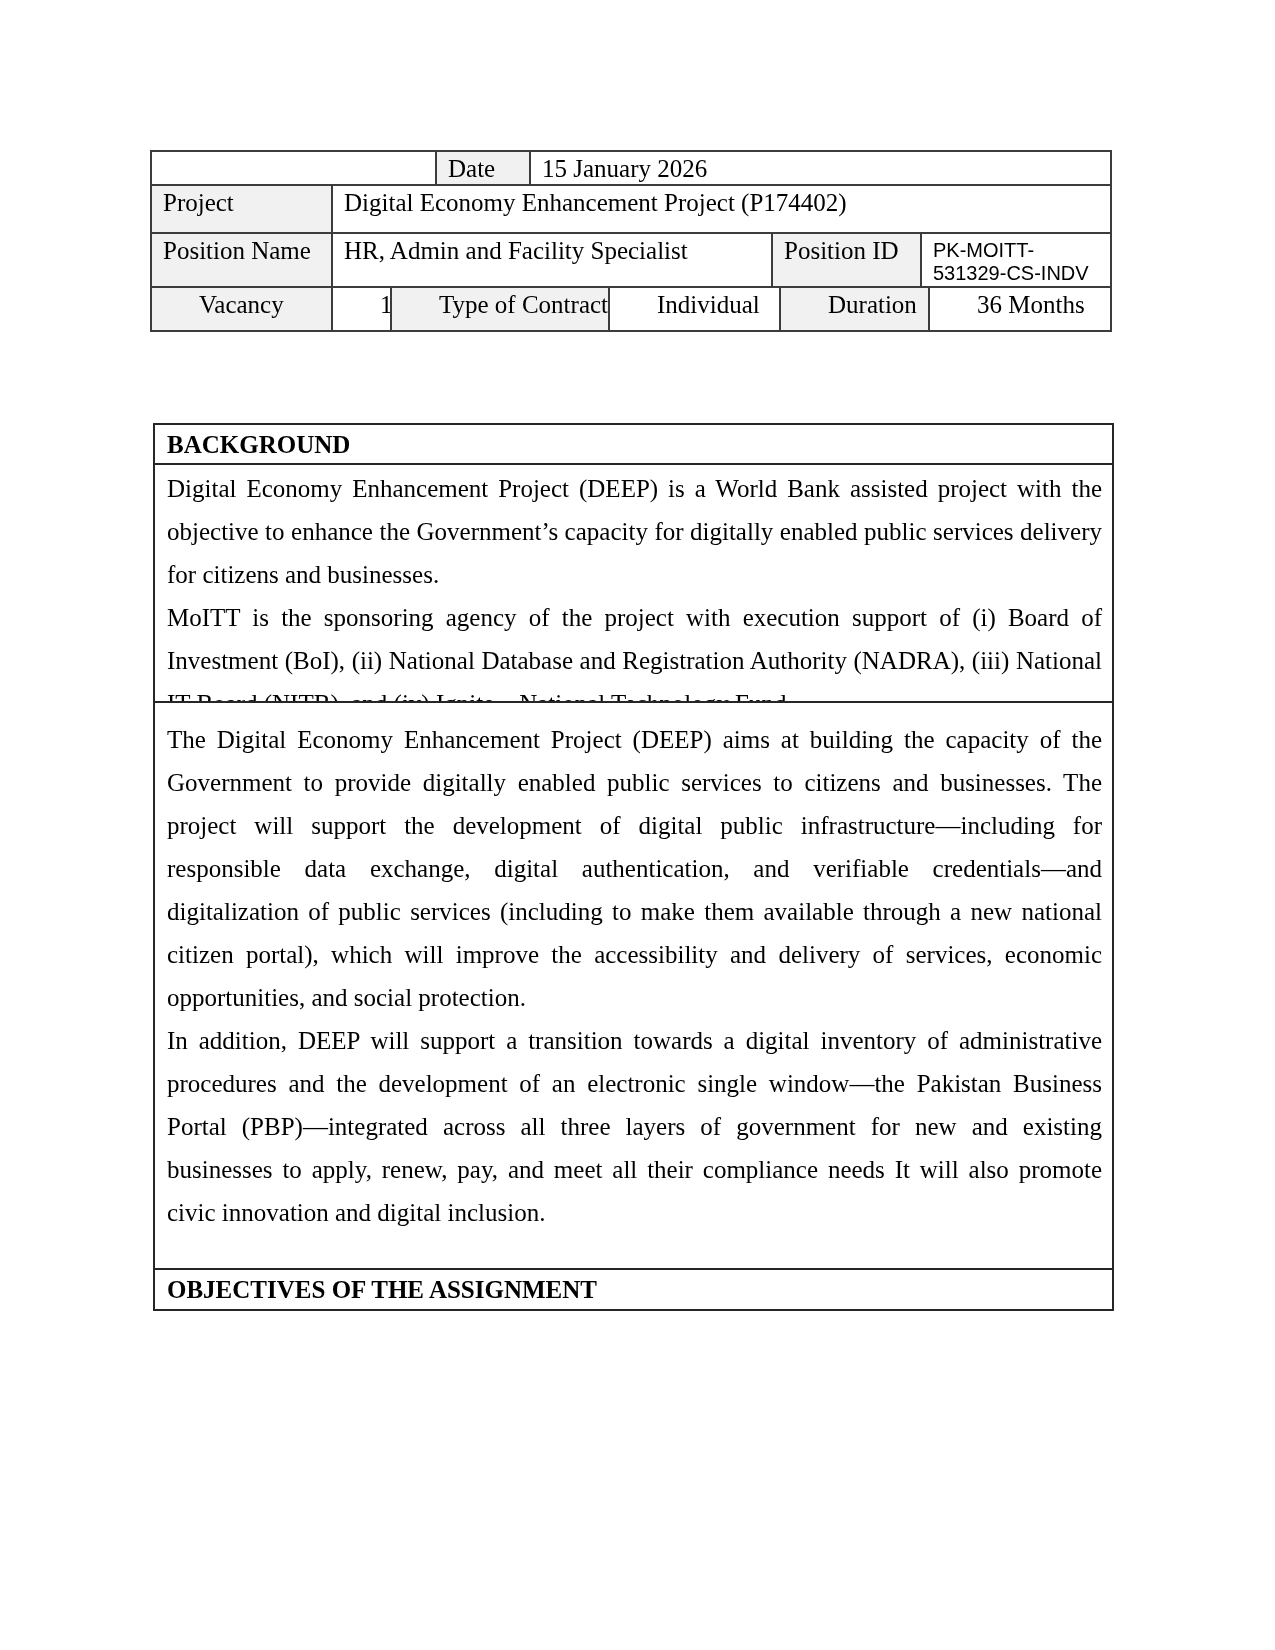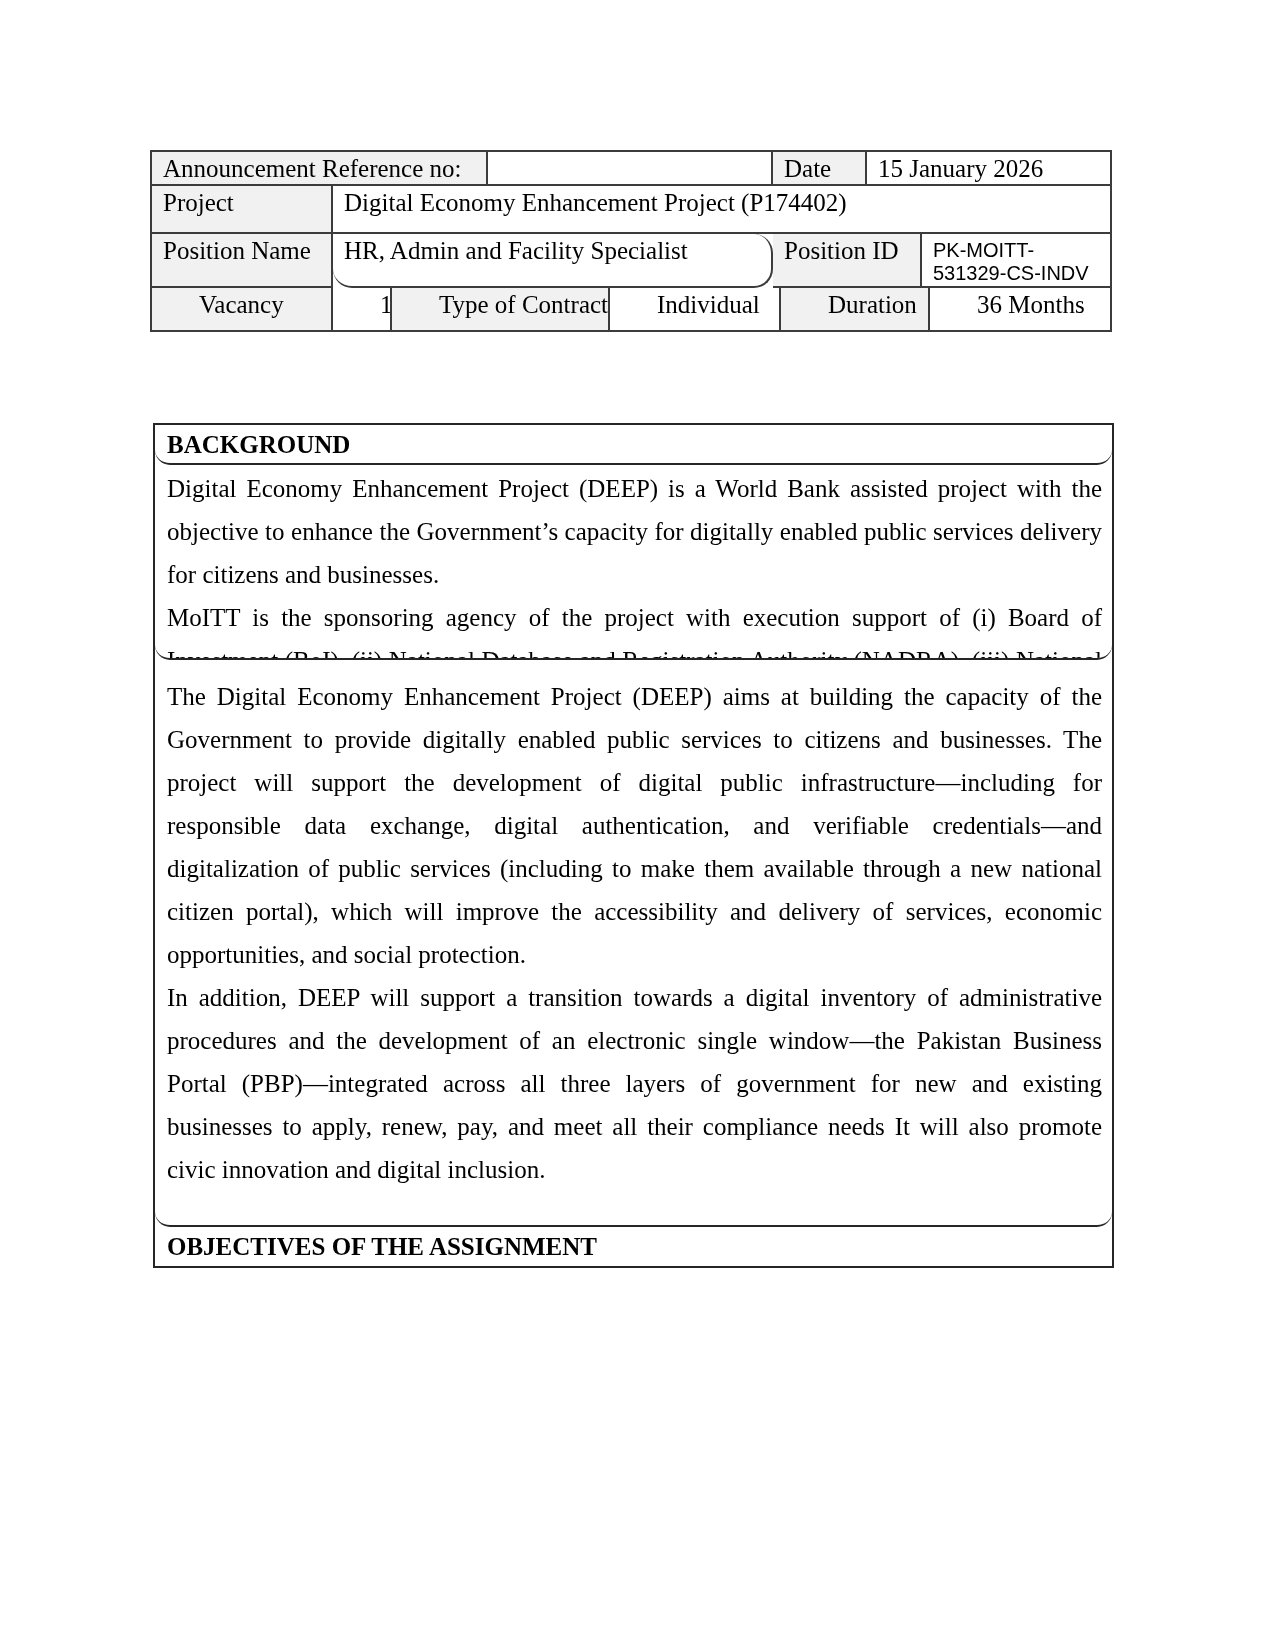--- a/index.html
+++ b/index.html
@@ -29,39 +29,39 @@
     padding: 3px 10px 0 11px;
     font-size: 25px;
     line-height: 28px;
     overflow: hidden;
     white-space: nowrap;
   }
   .shaded { background: #f1f1f1; }
   .grow { flex: 1 1 auto; }
   .r1 { height: 34px; } .r2 { height: 48px; } .r3 { height: 54px; } .r4 { height: 44px; padding-left: 47px; }
   .w336 { flex: 0 0 336px; } .w285 { flex: 0 0 285px; } .w94 { flex: 0 0 94px; }
-  .w181 { flex: 0 0 181px; } .w440 { flex: 0 0 440px; border-radius: 19px; } .w149 { flex: 0 0 149px; }
+  .w181 { flex: 0 0 181px; } .w440 { flex: 0 0 440px; } .w149 { flex: 0 0 149px; }
   .w51  { flex: 0 0 51px;  } .w218 { flex: 0 0 218px; } .w171 { flex: 0 0 171px; }
   .sans-id {
     font-family: "Liberation Sans", sans-serif;
     font-size: 20px;
     line-height: 23px;
     padding-top: 5px;
     white-space: normal;
   }
 
   
   .main-table {
     position: absolute;
     left: 153px; top: 423px;
     width: 957px;
     border: 2px solid #262626;
     box-sizing: content-box;
   }
-  .sec-row { border-bottom: 2px solid #262626; box-sizing: border-box; border-radius: 15px; }
+  .sec-row { border-bottom: 2px solid #262626; box-sizing: border-box; }
   .sec-row:last-child { border-bottom: none; }
   .sec-head {
     font-weight: bold;
     font-size: 25px;
     line-height: 32px;
     padding: 4px 10px 0 12px;
     white-space: nowrap; overflow: hidden;
   }
   .h-bg  { height: 40px; }
   .h-pd  { height: 70px; padding-top: 28px; box-sizing: border-box; }
@@ -69,31 +69,30 @@
   .sec-body {
     font-size: 25px;
     overflow: hidden;
   }
   .sec-body p {
     margin: 0;
     text-align: justify;
     text-align-last: left;
     line-height: 43px;
   }
-  .body-bg { height: 195px; padding: 2px 10px 13px 12px; box-sizing: border-box; }
+  .body-bg { height: 238px; padding: 2px 10px 13px 12px; box-sizing: border-box; }
   .body-pd { height: 567px; padding: 15px 10px 0 12px; box-sizing: border-box; }
 </style>
 </head>
 <body>
 
 <div class="page">
 
   <div class="info-table">
     <div class="irow">
-      <div class="icell shaded w336 r1">Announcement Reference no:</div>
       <div class="icell w285 r1"></div>
       <div class="icell shaded w94 r1">Date</div>
       <div class="icell grow r1">15 January 2026</div>
     </div>
     <div class="irow">
       <div class="icell shaded w181 r2">Project</div>
       <div class="icell grow r2">Digital Economy Enhancement Project (P174402)</div>
     </div>
     <div class="irow">
       <div class="icell shaded w181 r3">Position Name</div>

